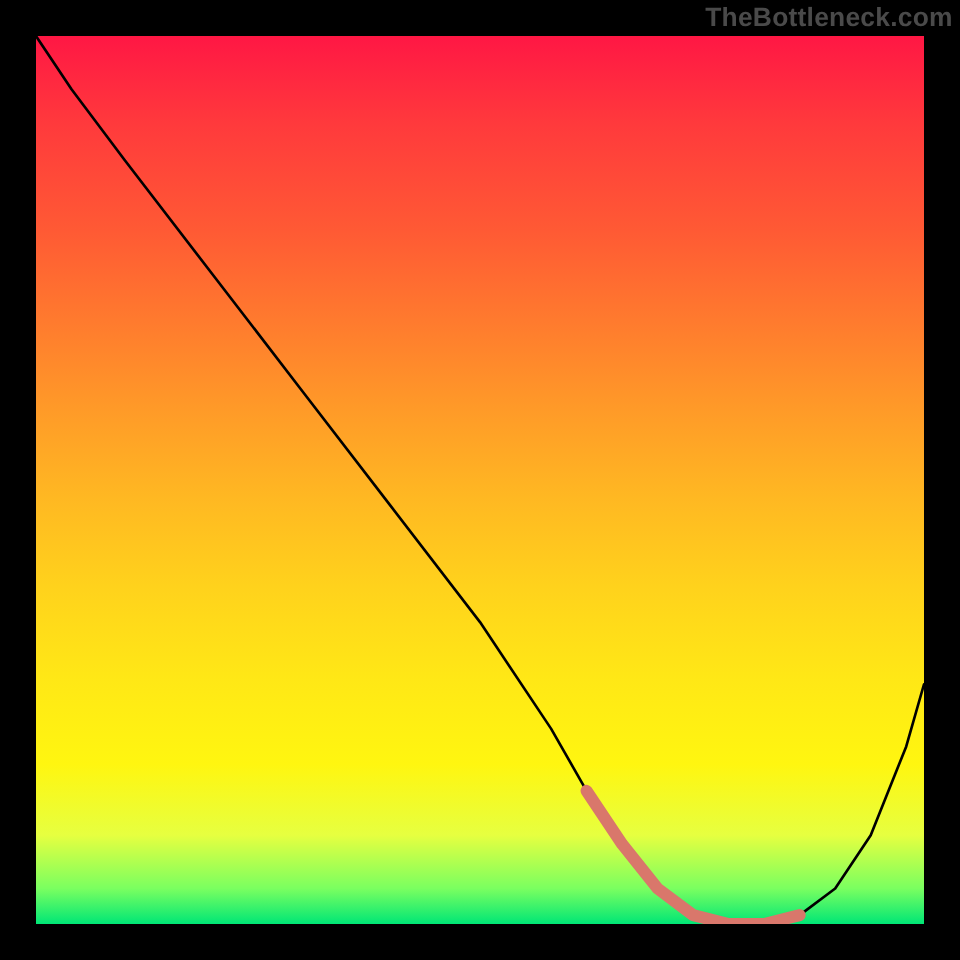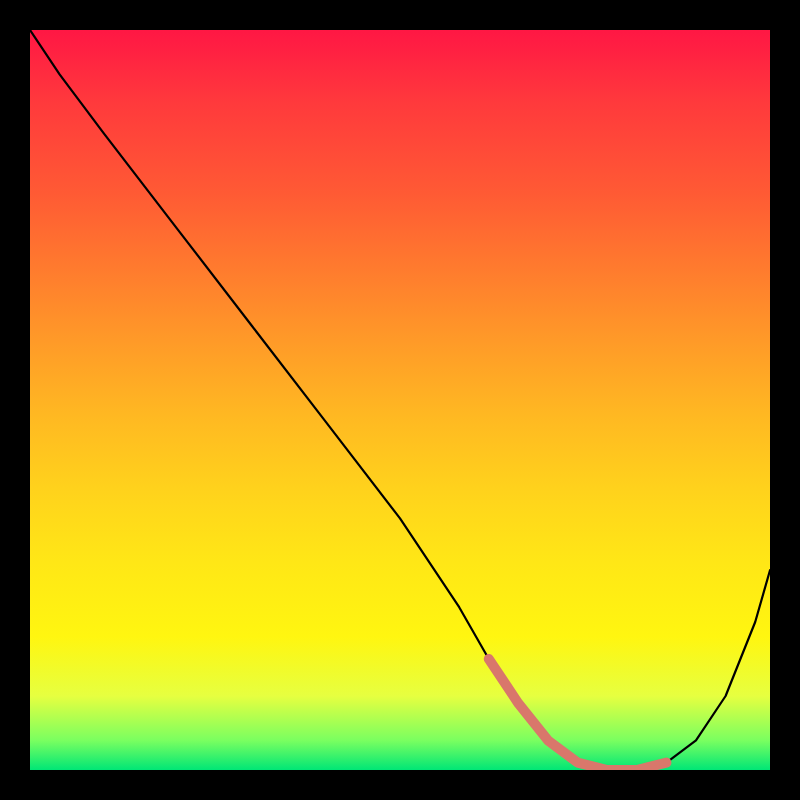--- a/index.html
+++ b/index.html
@@ -54,20 +54,21 @@
     left: 0;
     top: 0;
     width: 740px;
     height: 740px;
   }
 </style>
 </head>
 <body>
 
 <div class="frame">
+  <div class="watermark">TheBottleneck.com</div>
 
   <div class="plot-area">
     <svg viewBox="0 0 740 740" preserveAspectRatio="none">
       <path id="curve-path" fill="none" stroke="#000" stroke-width="2.2" stroke-linecap="round" stroke-linejoin="round" d="M0.0 0.0 L29.6 44.4 L74.0 103.6 L148.0 199.8 L222.0 296.0 L296.0 392.2 L370.0 488.4 L429.2 577.2 L458.8 629.0 L488.4 673.4 L518.0 710.4 L547.6 732.6 L577.2 740.0 L606.8 740.0 L636.4 732.6 L666.0 710.4 L695.6 666.0 L725.2 592.0 L740.0 540.2"></path>
       <path id="highlight-path" fill="none" stroke="#d9776b" stroke-width="10" stroke-linecap="round" stroke-linejoin="round" d="M458.8 629.0 L488.4 673.4 L518.0 710.4 L547.6 732.6 L577.2 740.0 L606.8 740.0 L636.4 732.6"></path>
     </svg>
   </div>
 </div>
 
 </body></html>

